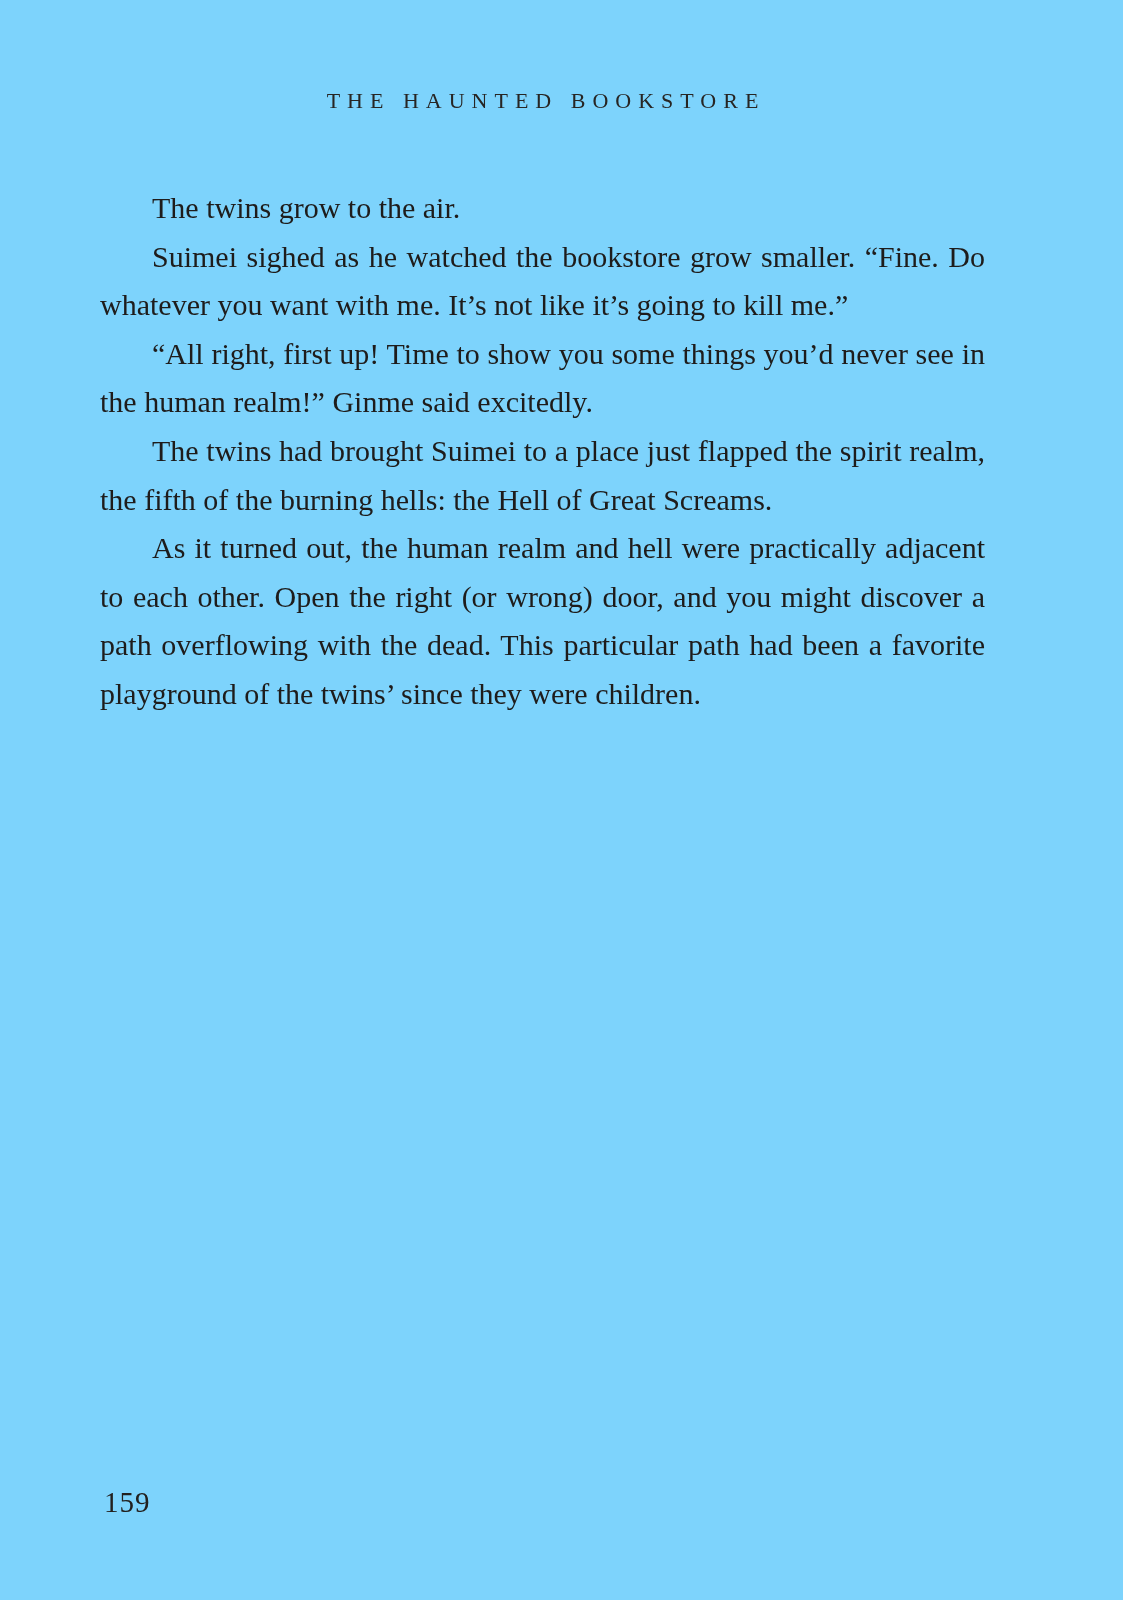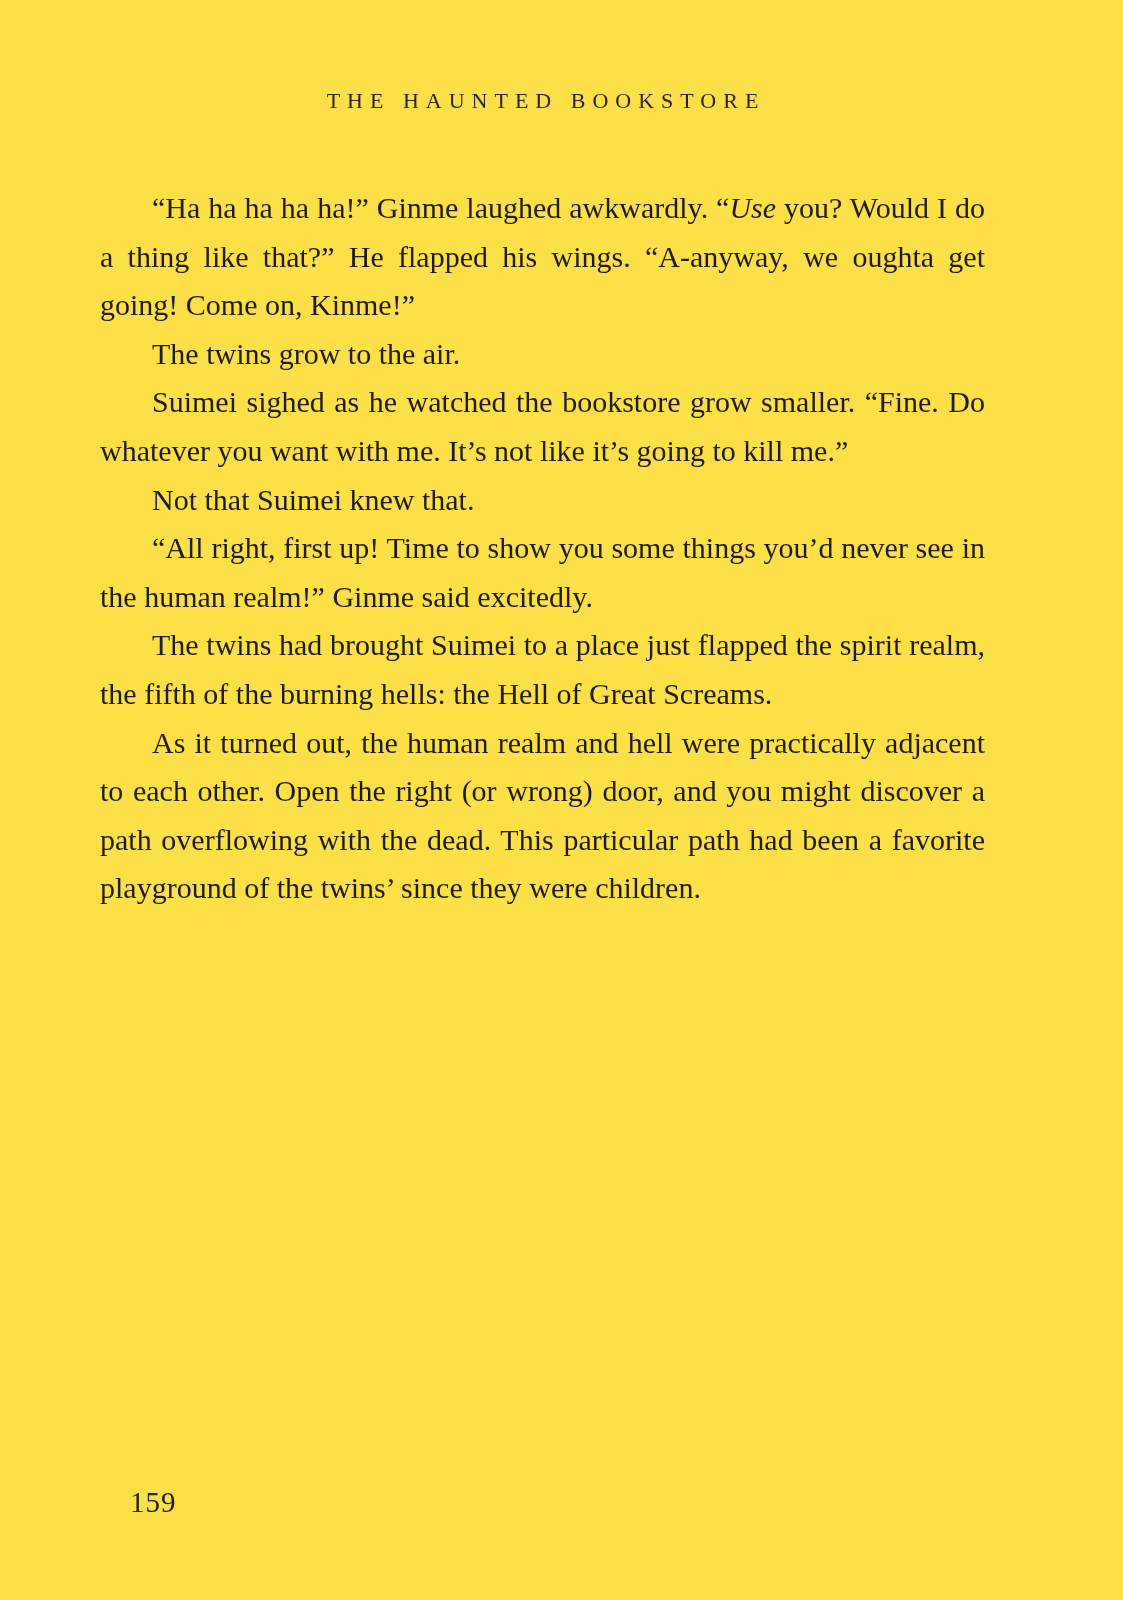--- a/index.html
+++ b/index.html
@@ -4,21 +4,21 @@
 <style>
   html, body {
     margin: 0;
     padding: 0;
     background: #ffffff;
   }
   .page {
     position: relative;
     width: 1123px;
     height: 1600px;
-    background: #fde047;
+    background: #7dd3fc;
     color: #1e1c1b;
     font-family: "Liberation Serif", "DejaVu Serif", serif;
     box-sizing: border-box;
     overflow: hidden;
   }
   .running-head {
     position: absolute;
     top: 88px;
     left: 100px;
     width: 885px;
@@ -48,33 +48,30 @@
   .para em {
     font-style: italic;
   }
   .folio {
     position: absolute;
     left: 104px;
     top: 1486px;
     font-size: 29px;
     color: #22201e;
     letter-spacing: 1px;
-    margin-left: 26px;
   }
 </style>
 </head>
 <body>
 
 <div class="page">
   <div class="running-head">THE HAUNTED BOOKSTORE</div>
 
   <main class="body-text">
-      <p class="para"><span>“Ha ha ha ha ha!” Ginme laughed awkwardly. “</span><em>Use</em><span> you? Would I do a thing like that?” He flapped his wings. “A-anyway, we oughta get going! Come on, Kinme!”</span></p>
       <p class="para"><span>The twins grow to the air.</span></p>
       <p class="para"><span>Suimei sighed as he watched the bookstore grow smaller. “Fine. Do whatever you want with me. It’s not like it’s going to kill me.”</span></p>
-      <p class="para"><span>Not that Suimei knew that.</span></p>
       <p class="para"><span>“All right, first up! Time to show you some things you’d never see in the human realm!” Ginme said excitedly.</span></p>
       <p class="para"><span>The twins had brought Suimei to a place just flapped the spirit realm, the fifth of the burning hells: the Hell of Great Screams.</span></p>
       <p class="para"><span>As it turned out, the human realm and hell were practically adjacent to each other. Open the right (or wrong) door, and you might discover a path overflowing with the dead. This particular path had been a favorite playground of the twins’ since they were children.</span></p>
     </main>
 
   <div class="folio">159</div>
 </div>
 
 </body></html>

